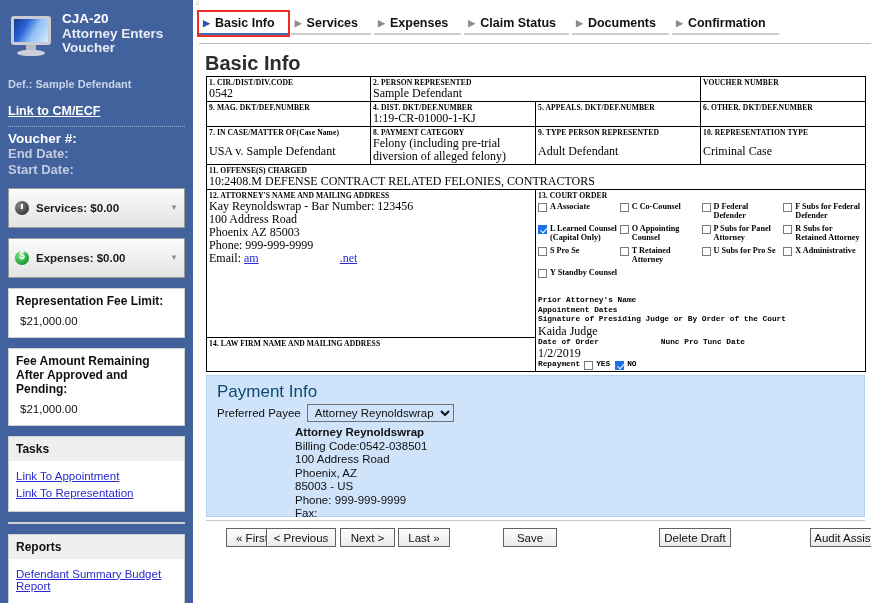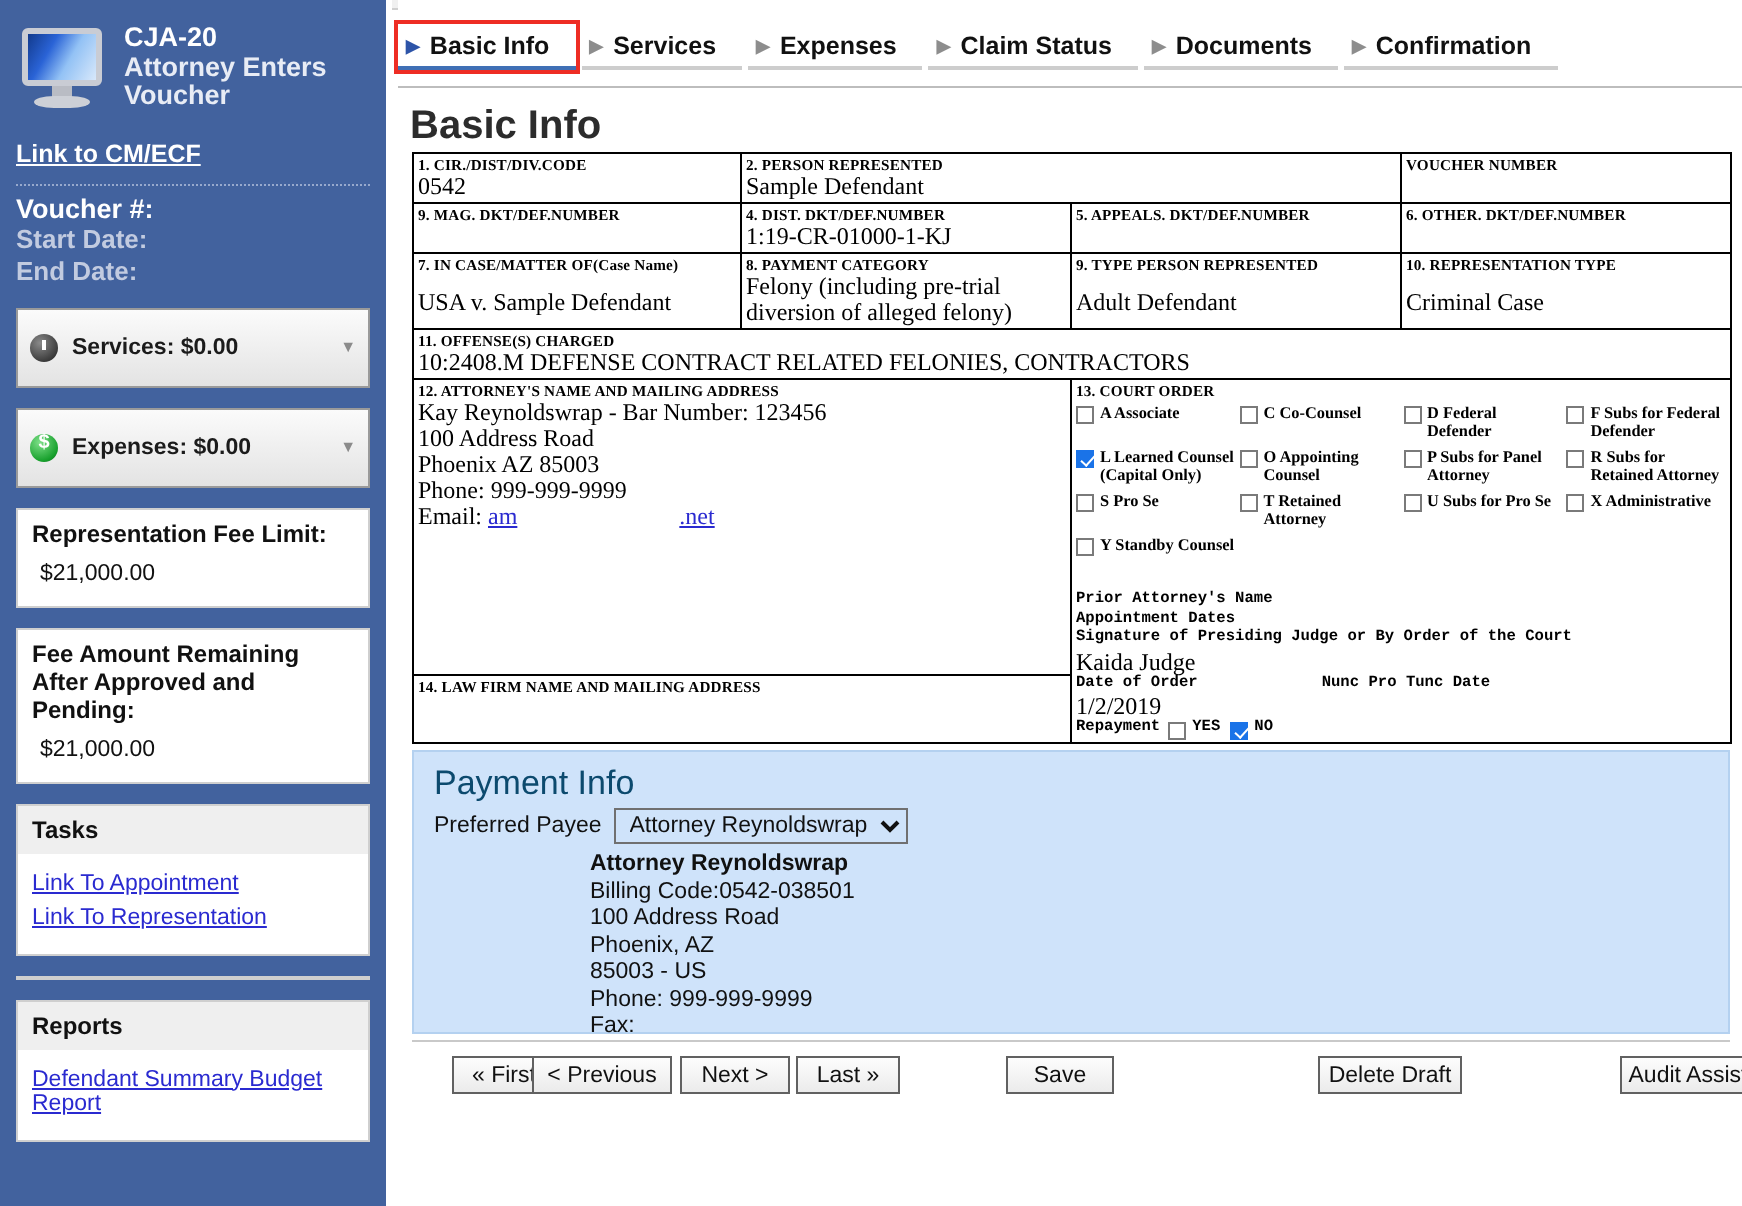--- a/index.html
+++ b/index.html
@@ -16,21 +16,21 @@
   #app { position:absolute; inset:0; background:#ffffff; }
   .topstrip { position:absolute; left:0; top:0; width:871px; height:5px; background:#f0f0f0; border-bottom:1px solid #cfcfcf;}
   
   #sidebar {
     position:absolute; left:0; top:0; width:196px; height:603px;
     background:#42629e;
     border-right:3px solid #ffffff;
     padding:0;
   }
   #sidebar-inner { padding: 10px 8px 0 8px; }
-  .side-head { display:flex; gap:8px; align-items:center; }
+  .side-head { display:flex; gap:8px; align-items:flex-end; }
   .monitor { width:46px; height:40px; position:relative; flex:0 0 auto; margin-top:2px;}
   .mon-screen {
     position:absolute; left:3px; top:0; width:40px; height:29px;
     background: linear-gradient(120deg, #123a8c 0%, #2a63d6 32%, #93c2f5 60%, #d8e8fb 100%);
     border:3px solid #c9ccd4; border-radius:3px;
   }
   .mon-neck { position:absolute; left:18px; top:29px; width:10px; height:6px; background:#b9bcc4;}
   .mon-base { position:absolute; left:9px; top:34px; width:28px; height:6px; background:#cdd0d7; border-radius:50%/70%;}
   .side-title { color:#e8ecf5; font-size:13.5px; font-weight:bold; line-height:14.5px; padding-top:2px;}
   .side-title .t1 { color:#ffffff; }
@@ -117,25 +117,26 @@
             <div class="mon-neck"></div>
             <div class="mon-base"></div>
         </div>
         <div class="side-title">
           <div class="t1">CJA-20</div>
           <div>Attorney Enters</div>
           <div>Voucher</div>
         </div>
       </div>
 
+      <div class="side-def">Def.: Sample Defendant</div>
       <a class="side-link" href="#">Link to CM/ECF</a>
       <div class="dotted"></div>
       <div class="voucher-lbl">Voucher #:</div>
+      <div class="date-lbl">End Date:</div>
       <div class="date-lbl">Start Date:</div>
-      <div class="date-lbl">End Date:</div>
 
       <div class="acc">
         <span class="ic ic-clock"></span>
         <span>Services: $0.00</span>
         <span class="caret">▼</span>
       </div>
       <div class="acc">
         <span class="ic ic-money"></span>
         <span>Expenses: $0.00</span>
         <span class="caret">▼</span>

